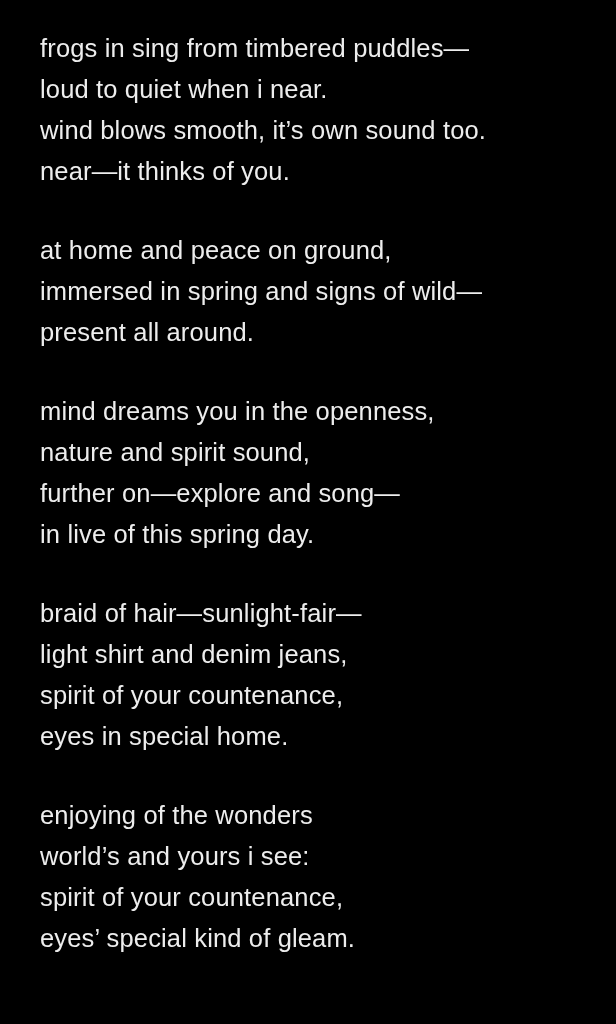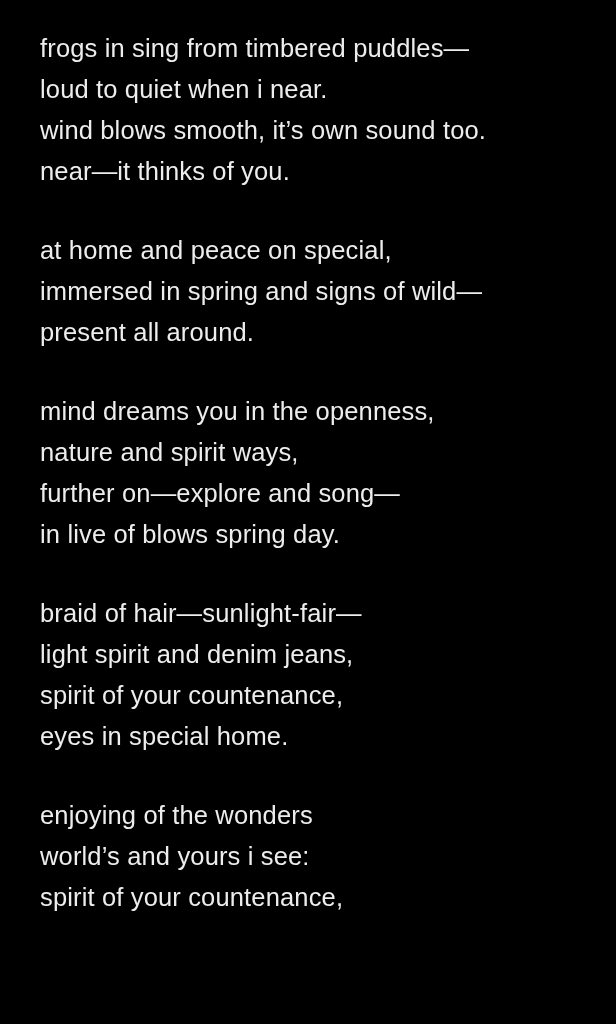--- a/index.html
+++ b/index.html
@@ -40,38 +40,39 @@
 <div class="poem">
 
   <div class="stanza">
     <div class="line">frogs in sing from timbered puddles—</div>
     <div class="line">loud to quiet when i near.</div>
     <div class="line">wind blows smooth, it’s own sound too.</div>
     <div class="line">near—it thinks of you.</div>
   </div>
 
   <div class="stanza">
-    <div class="line">at home and peace on special,</div>
+    <div class="line">at home and peace on ground,</div>
     <div class="line">immersed in spring and signs of wild—</div>
     <div class="line">present all around.</div>
   </div>
 
   <div class="stanza">
     <div class="line">mind dreams you in the openness,</div>
-    <div class="line">nature and spirit ways,</div>
+    <div class="line">nature and spirit sound,</div>
     <div class="line">further on—explore and song—</div>
-    <div class="line">in live of blows spring day.</div>
+    <div class="line">in live of this spring day.</div>
   </div>
 
   <div class="stanza">
     <div class="line">braid of hair—sunlight-fair—</div>
-    <div class="line">light spirit and denim jeans,</div>
+    <div class="line">light shirt and denim jeans,</div>
     <div class="line">spirit of your countenance,</div>
     <div class="line">eyes in special home.</div>
   </div>
 
   <div class="stanza">
     <div class="line">enjoying of the wonders</div>
     <div class="line">world’s and yours i see:</div>
     <div class="line">spirit of your countenance,</div>
+    <div class="line">eyes’ special kind of gleam.</div>
   </div>
 
 </div>
 
 </body></html>

